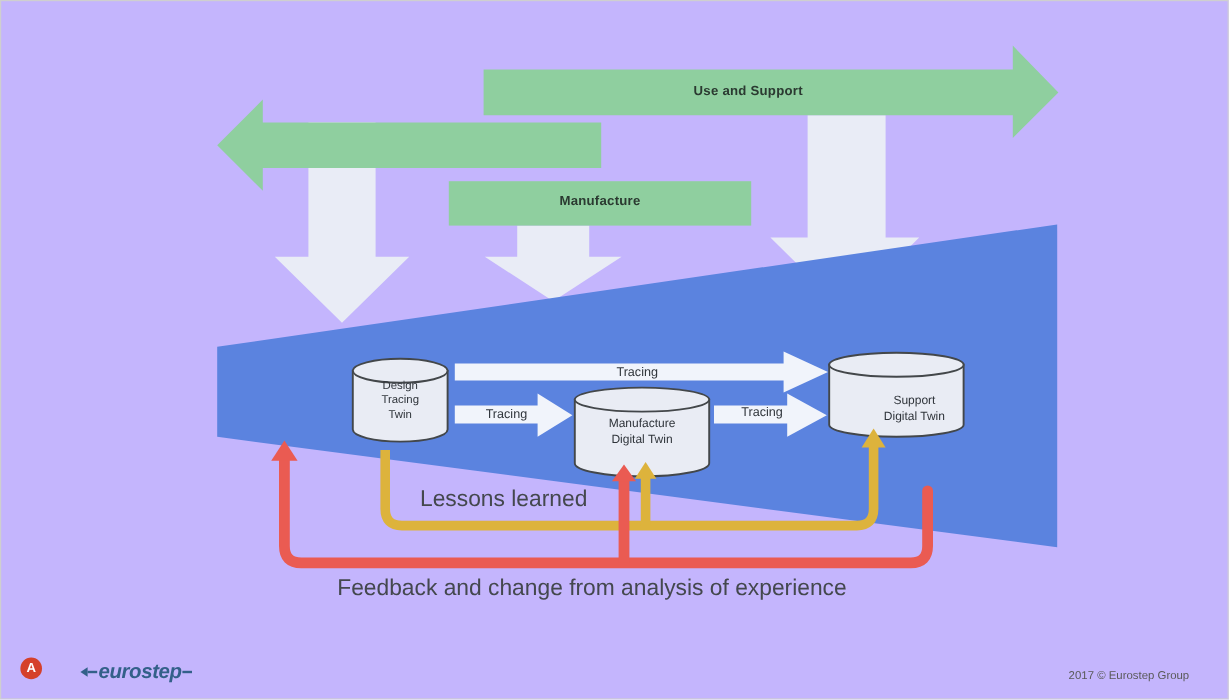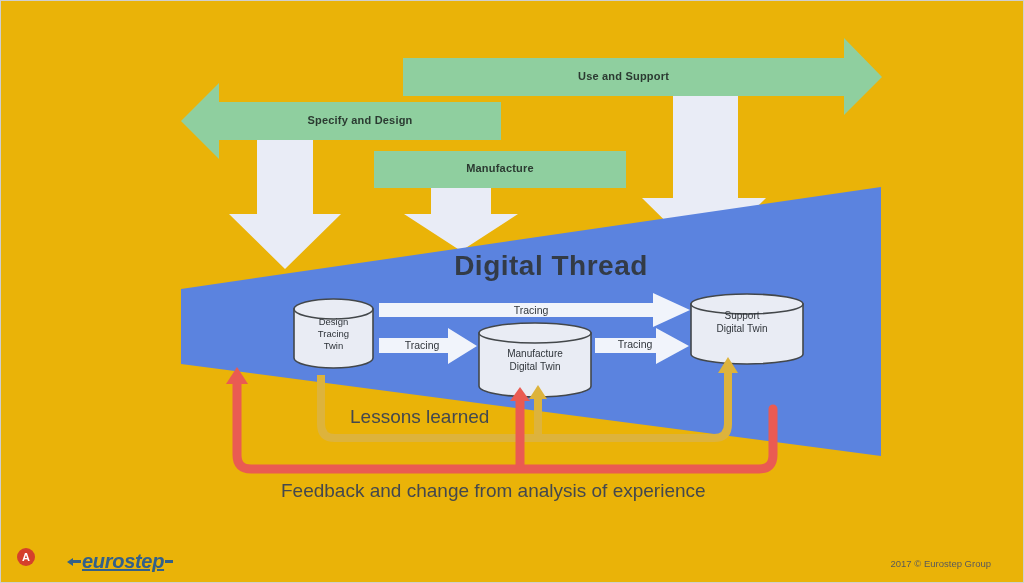--- a/index.html
+++ b/index.html
@@ -1,21 +1,21 @@
 <!DOCTYPE html>
 <html><head>
 <meta charset="utf-8">
 <style>
   html, body { margin: 0; padding: 0; background: #ffffff; }
   #canvas {
     position: relative;
     width: 1022px;
     height: 581px;
     border: 1px solid #cfcfcf;
-    background: #eab308;
+    background: #c4b5fd;
     overflow: hidden;
     font-family: "Liberation Sans", sans-serif;
   }
   #shapes { position: absolute; left: 0; top: 0; width: 1024px; height: 583px; }
   .lbl { position: absolute; text-align: center; white-space: nowrap; }
   .phase-lbl { font-size: 11px; font-weight: bold; color: #2b3a31; letter-spacing: 0.2px; }
   .title-lbl { font-size: 28px; font-weight: bold; color: #333b46; letter-spacing: 0.5px; }
   .tracing-lbl { font-size: 10.5px; font-weight: normal; color: #30353b; }
   .cyl-lbl { font-weight: normal; color: #2f343a; }
   .cyl-lbl div { line-height: 12px; }
@@ -29,21 +29,21 @@
     background: #d5402b; color: #ffffff;
     font-size: 11px; font-weight: bold;
     display: flex; align-items: center; justify-content: center;
   }
   .eurostep {
     position: absolute; left: 66px; top: 549px;
     display: flex; align-items: center;
     color: #336089;
   }
   .eurostep .word {
-    font-size: 20px; font-weight: bold; font-style: italic; letter-spacing: -0.3px; text-decoration: underline;
+    font-size: 17px; font-weight: bold; font-style: italic; letter-spacing: -0.3px;
   }
   .dash-left { display: flex; align-items: center; margin-right: 1px; }
   .dash-left .tri {
     width: 0; height: 0;
     border-top: 4px solid transparent; border-bottom: 4px solid transparent;
     border-right: 6px solid #336089;
   }
   .dash-left .bar { width: 8px; height: 2.5px; background: #336089; }
   .dash-right { width: 8px; height: 2.5px; background: #336089; margin-left: 1px; }
   .copyright {
@@ -96,39 +96,37 @@
 
     <g>
       <path fill="none" stroke-width="9" stroke-linecap="round" d="M236,381 L236,454 Q236,468 250,468 L758,468 Q772,468 772,454 L772,408" stroke="#ea5b52"></path>
       <polygon points="236,366 225,383 247,383" fill="#ea5b52"></polygon>
       <path fill="none" stroke-width="9" d="M519,468 L519,398" stroke="#ea5b52"></path>
       <polygon points="519,386 509,400 529,400" fill="#ea5b52"></polygon>
     </g>
   </svg>
 
   <div class="lbl phase-lbl" style="left:402px; top:69px; width:441px;">Use and Support</div>
-  <div class="lbl phase-lbl" style="left:218px; top:113px; width:282px;">Specify and Design</div>
   <div class="lbl phase-lbl" style="left:373px; top:161px; width:252px;">Manufacture</div>
 
-  <div class="lbl title-lbl" style="left:200px; top:249px; width:700px;">Digital Thread</div>
 
   <div class="lbl tracing-lbl" style="left:480px; top:303px; width:100px;">Tracing</div>
   <div class="lbl tracing-lbl" style="left:371px; top:338px; width:100px;">Tracing</div>
   <div class="lbl tracing-lbl" style="left:584px; top:337px; width:100px;">Tracing</div>
 
   <div class="lbl cyl-lbl design-lbl" style="left:293px; top:315px; width:79px;">
     <div>Design</div>
     <div>Tracing</div>
     <div>Twin</div>
   </div>
   <div class="lbl cyl-lbl mfg-lbl" style="left:478px; top:346px; width:112px;">
     <div>Manufacture</div>
     <div>Digital Twin</div>
   </div>
-  <div class="lbl cyl-lbl support-lbl" style="left:690px; top:308px; width:102px;">
+  <div class="lbl cyl-lbl support-lbl" style="left:690px; top:327px; width:102px;padding-left:20px;">
     <div>Support</div>
     <div>Digital Twin</div>
   </div>
 
   <div class="lbl loop-lbl" style="left:349px; top:405px; text-align:left;">Lessons learned</div>
   <div class="lbl loop-lbl" style="left:280px; top:479px; text-align:left;">Feedback and change from analysis of experience</div>
 
   <div class="footer-badge">A</div>
   <div class="eurostep">
     <span class="dash-left">

